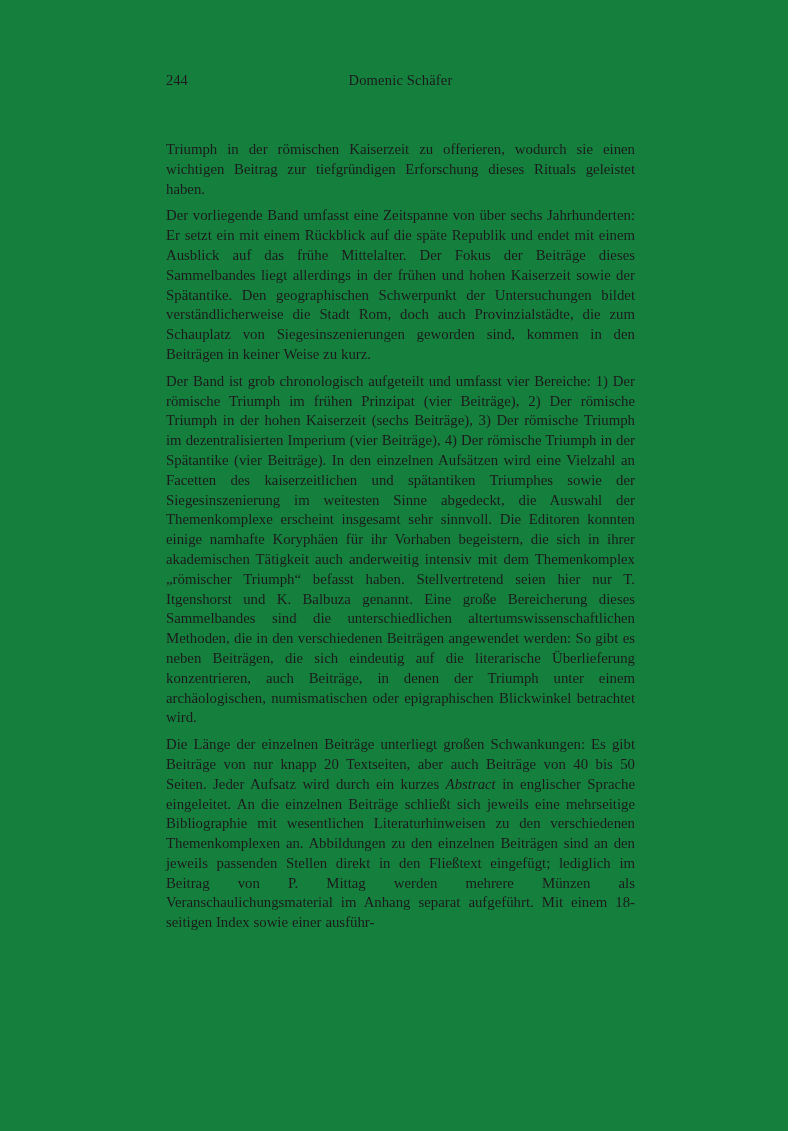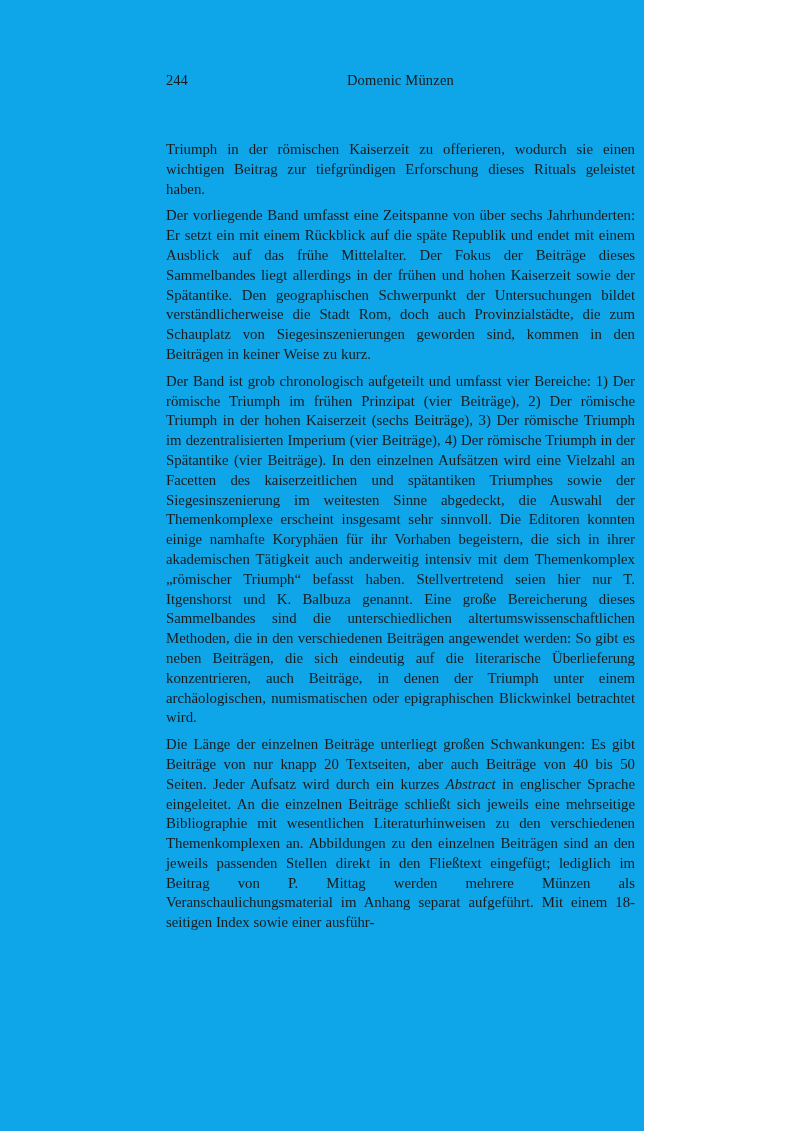--- a/index.html
+++ b/index.html
@@ -2,23 +2,23 @@
 <html lang="de"><head>
 <meta charset="utf-8">
 <style>
   html, body {
     margin: 0;
     padding: 0;
     background: #ffffff;
   }
   .page {
     position: relative;
-    width: 644px;
+    width: 788px;
     height: 1131px;
-    background: #0ea5e9;
+    background: #15803d;
     font-family: "Liberation Serif", "DejaVu Serif", serif;
     color: #1b1b1b;
     overflow: hidden;
     box-sizing: border-box;
   }
   .page-header {
     position: absolute;
     top: 70px;
     left: 166px;
     width: 469px;
@@ -55,21 +55,21 @@
   .text-block em {
   }
 </style>
 </head>
 <body>
 
 <div class="page">
 
   <header class="page-header">
     <span class="page-number">244</span>
-    <span class="running-header">Domenic Münzen</span>
+    <span class="running-header">Domenic Schäfer</span>
   </header>
 
   <main class="text-block">
 
     <p><span>Triumph in der römischen Kaiserzeit zu offerieren, wodurch sie einen wichtigen Beitrag zur tiefgründigen Erforschung dieses Rituals geleistet haben.</span></p>
 
     <p><span>Der vorliegende Band umfasst eine Zeitspanne von über sechs Jahrhunderten: Er setzt ein mit einem Rückblick auf die späte Republik und endet mit einem Ausblick auf das frühe Mittelalter. Der Fokus der Beiträge dieses Sammelbandes liegt allerdings in der frühen und hohen Kaiserzeit sowie der Spätantike. Den geographischen Schwerpunkt der Untersuchungen bildet verständlicherweise die Stadt Rom, doch auch Provinzialstädte, die zum Schauplatz von Siegesinszenierungen geworden sind, kommen in den Beiträgen in keiner Weise zu kurz.</span></p>
 
     <p><span>Der Band ist grob chronologisch aufgeteilt und umfasst vier Bereiche: 1) Der römische Triumph im frühen Prinzipat (vier Beiträge), 2) Der römische Triumph in der hohen Kaiserzeit (sechs Beiträge), 3) Der römische Triumph im dezentralisierten Imperium (vier Beiträge), 4) Der römische Triumph in der Spätantike (vier Beiträge). In den einzelnen Aufsätzen wird eine Vielzahl an Facetten des kaiserzeitlichen und spätantiken Triumphes sowie der Siegesinszenierung im weitesten Sinne abgedeckt, die Auswahl der Themenkomplexe erscheint insgesamt sehr sinnvoll. Die Editoren konnten einige namhafte Koryphäen für ihr Vorhaben begeistern, die sich in ihrer akademischen Tätigkeit auch anderweitig intensiv mit dem Themenkomplex „römischer Triumph“ befasst haben. Stellvertretend seien hier nur T. Itgenshorst und K. Balbuza genannt. Eine große Bereicherung dieses Sammelbandes sind die unterschiedlichen altertumswissenschaftlichen Methoden, die in den verschiedenen Beiträgen angewendet werden: So gibt es neben Beiträgen, die sich eindeutig auf die literarische Überlieferung konzentrieren, auch Beiträge, in denen der Triumph unter einem archäologischen, numismatischen oder epigraphischen Blickwinkel betrachtet wird.</span></p>
 

